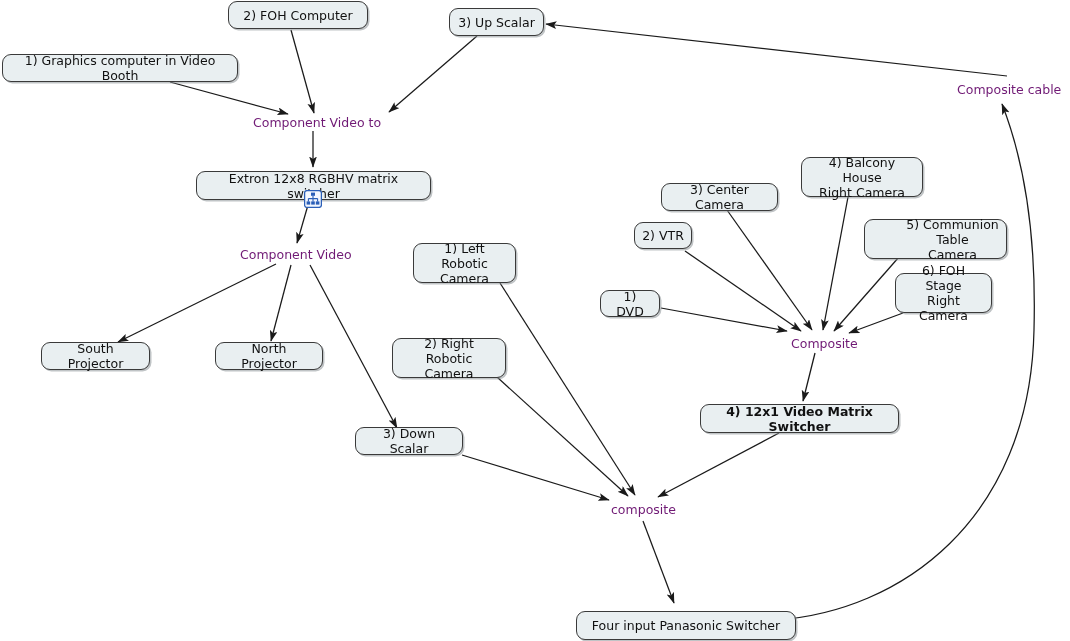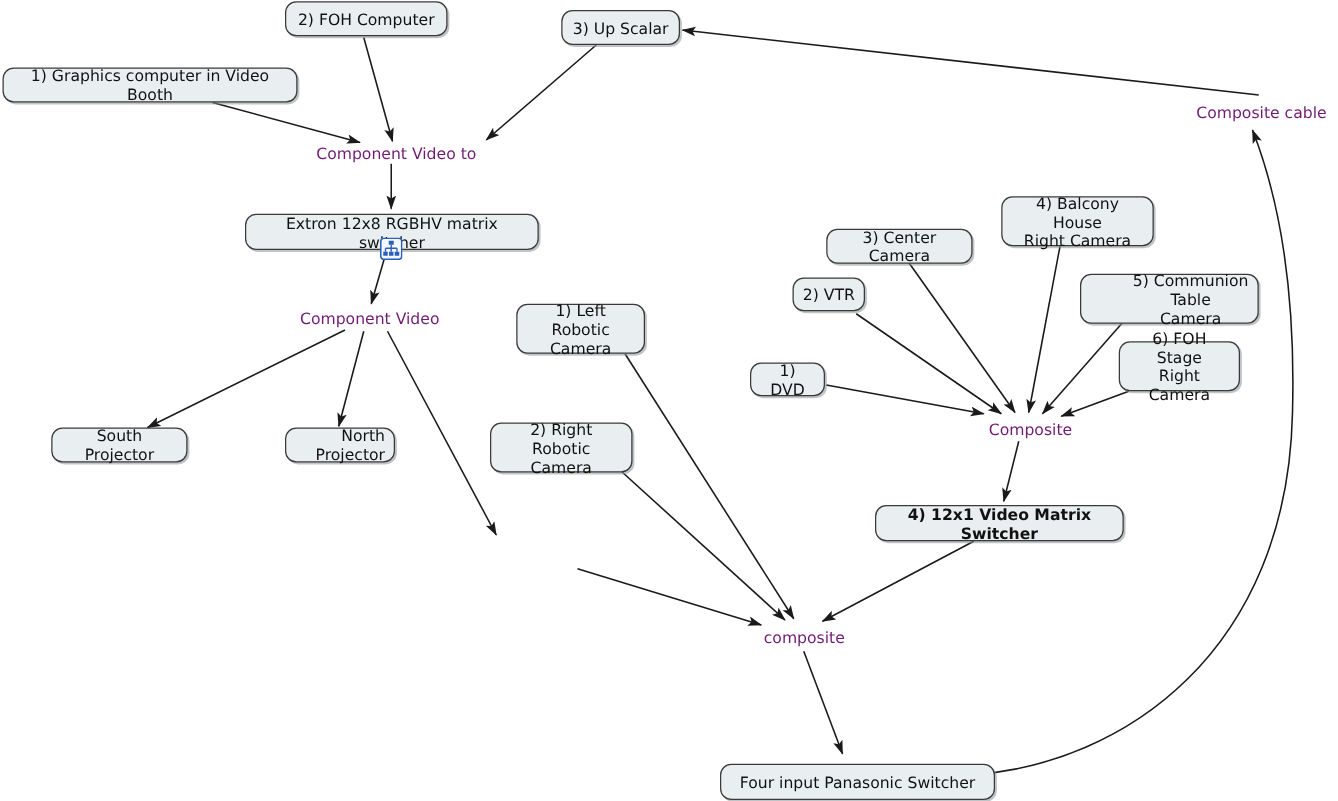--- a/index.html
+++ b/index.html
@@ -112,47 +112,48 @@
 
     <path class="e" d="M643,521 L674,603"></path>
 
     <path class="e" d="M776,620 C900,612 1030,520 1034,330 C1037,215 1018,145 1002,104"></path>
 
     <path class="e" d="M1007,76 L546,24"></path>
   </svg>
 
   <div class="node" style="left:2px;  top:54px;  width:236px; height:28px;">1) Graphics computer in Video Booth</div>
 
-  <div class="node" style="left:228px; top:1px;  width:130px; height:28px;">2) FOH Computer</div>
+  <div class="node" style="left:228px; top:1px;  width:140px; height:28px;">2) FOH Computer</div>
 
   <div class="node" style="left:449px; top:8px;  width:95px;  height:28px;">3) Up Scalar</div>
 
   <div class="node" style="left:196px; top:171px; width:235px; height:29px;">Extron 12x8 RGBHV matrix switcher</div>
 
   <div class="subdiagram-icon" style="left:304px; top:190px;">
     <svg viewBox="0 0 18 18" width="18" height="18" xmlns="http://www.w3.org/2000/svg">
       <rect x="0.6" y="0.6" width="16.8" height="16.8" rx="2.4" fill="#f4f8ff" stroke="#2b5fb8" stroke-width="1.3"></rect>
       <rect x="7" y="2.6" width="4" height="3.2" fill="#2b5fb8"></rect>
       <rect x="2.6" y="11.4" width="3.6" height="3.2" fill="#2b5fb8"></rect>
       <rect x="7.2" y="11.4" width="3.6" height="3.2" fill="#2b5fb8"></rect>
       <rect x="11.8" y="11.4" width="3.6" height="3.2" fill="#2b5fb8"></rect>
       <path d="M9,5.8 L9,8.6 M4.4,8.6 L13.6,8.6 M4.4,8.6 L4.4,11.4 M9,8.6 L9,11.4 M13.6,8.6 L13.6,11.4" stroke="#2b5fb8" stroke-width="1.1" fill="none"></path>
     </svg>
   </div>
 
   <div class="node" style="left:41px;  top:342px; width:109px; height:28px;">South Projector</div>
 
-  <div class="node" style="left:228px; top:342px; width:88px; height:28px;text-align:right;">North Projector</div>
+  <div class="node" style="left:215px; top:342px; width:108px; height:28px;">North Projector</div>
 
   <div class="node" style="left:413px; top:243px; width:103px; height:40px;">1) Left Robotic
 Camera</div>
 
   <div class="node" style="left:392px; top:338px; width:114px; height:40px;">2) Right Robotic
 Camera</div>
 
+  <div class="node" style="left:355px; top:427px; width:108px; height:28px;">3) Down Scalar</div>
 
   <div class="node" style="left:600px; top:290px; width:60px;  height:27px;">1) DVD</div>
 
   <div class="node" style="left:634px; top:222px; width:58px;  height:27px;">2) VTR</div>
 
   <div class="node" style="left:661px; top:183px; width:117px; height:28px;">3) Center Camera</div>
 
   <div class="node" style="left:801px; top:157px; width:122px; height:40px;">4) Balcony House
 Right Camera</div>
 

